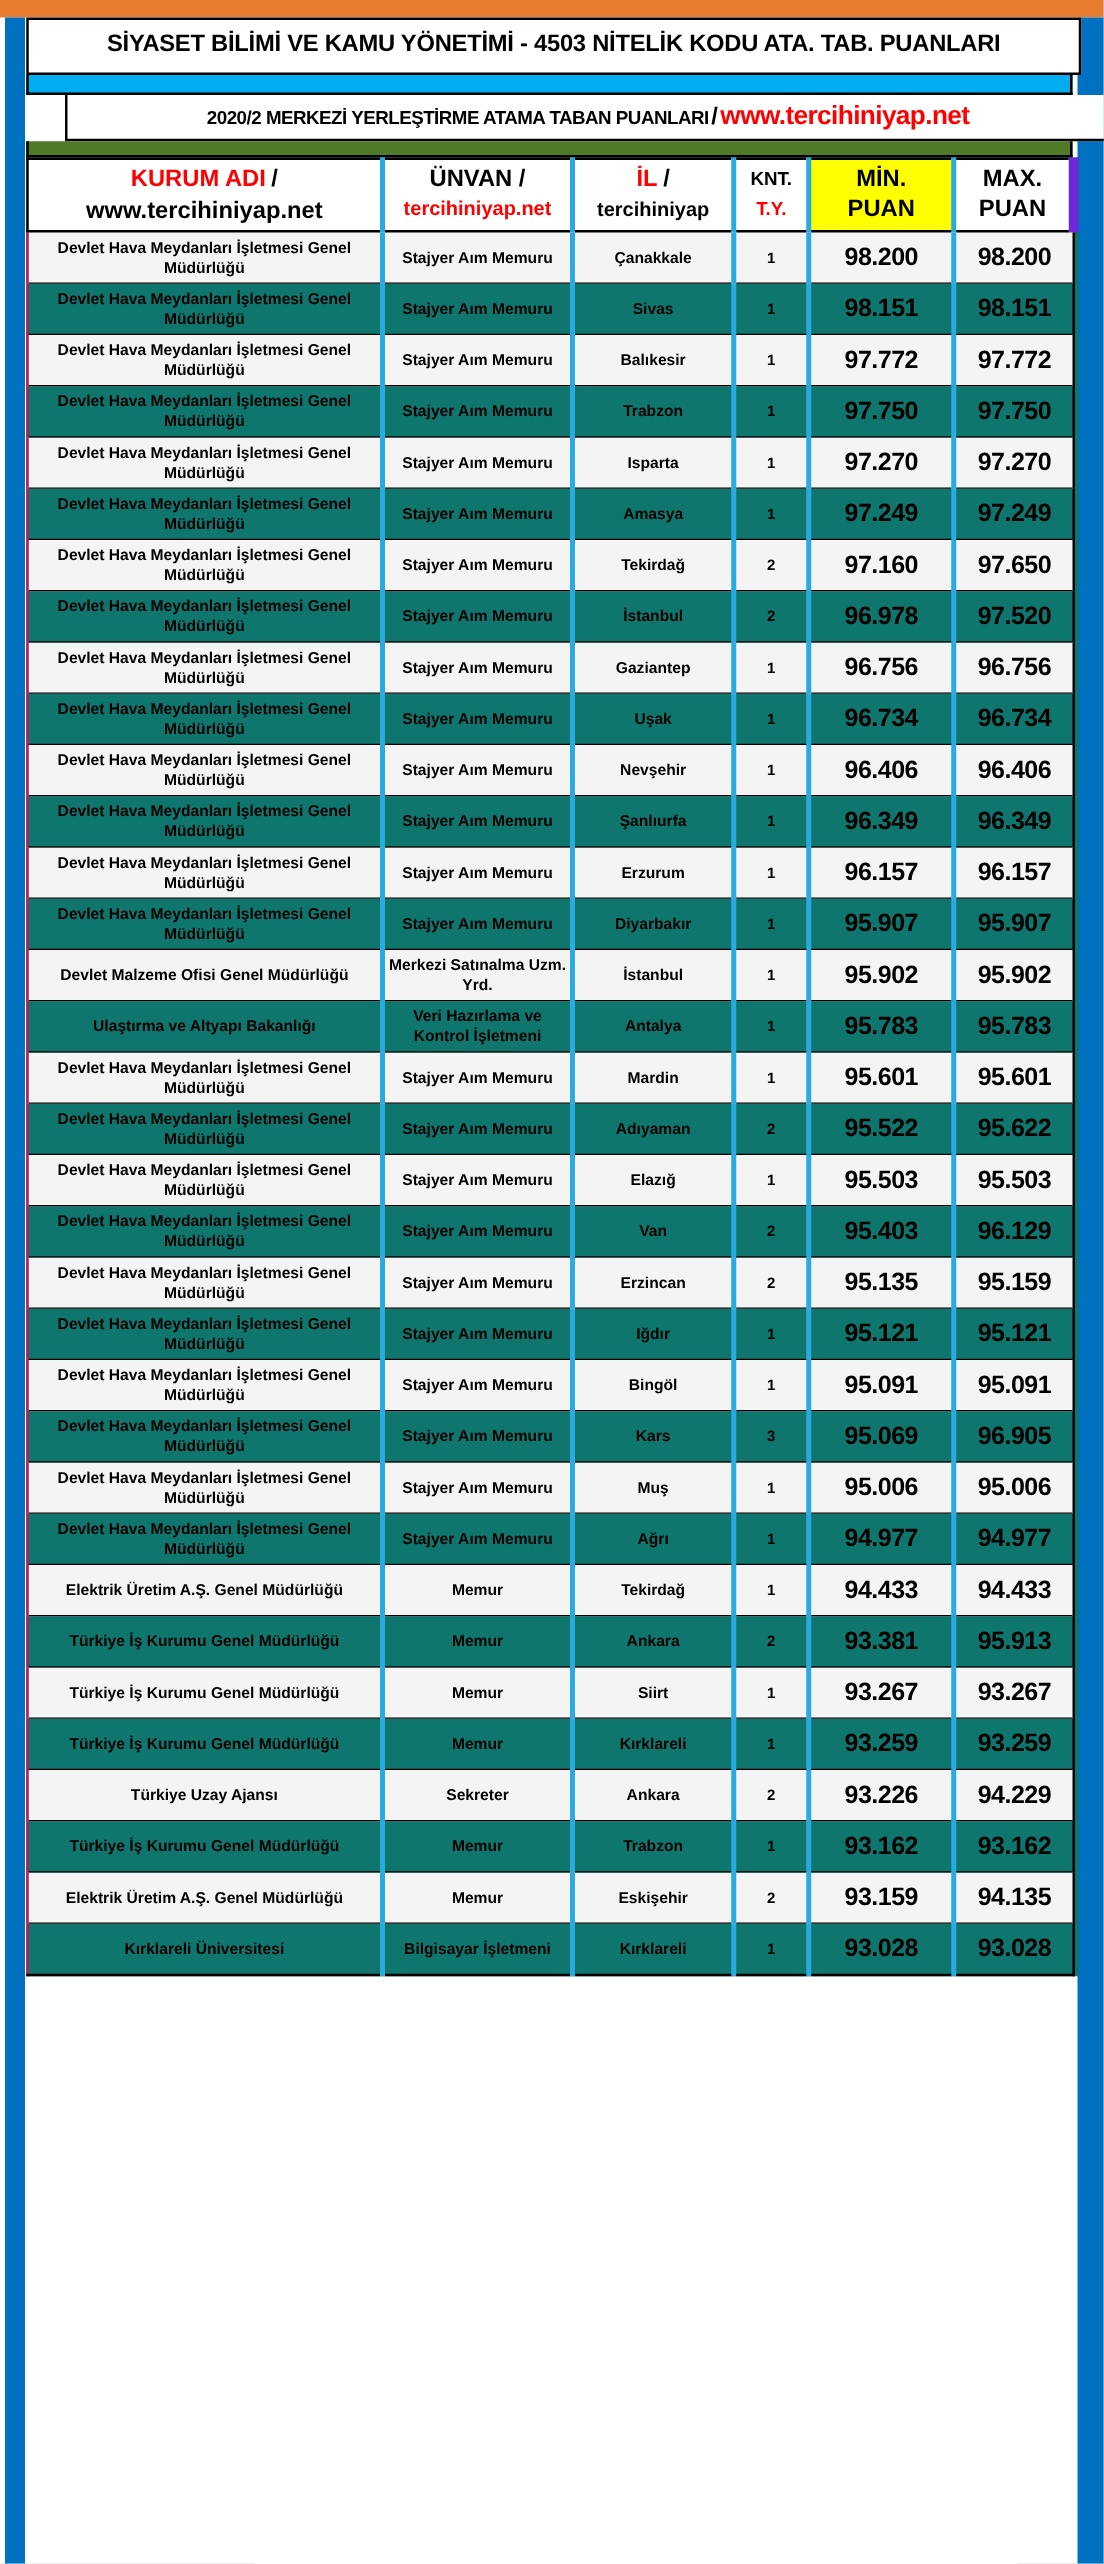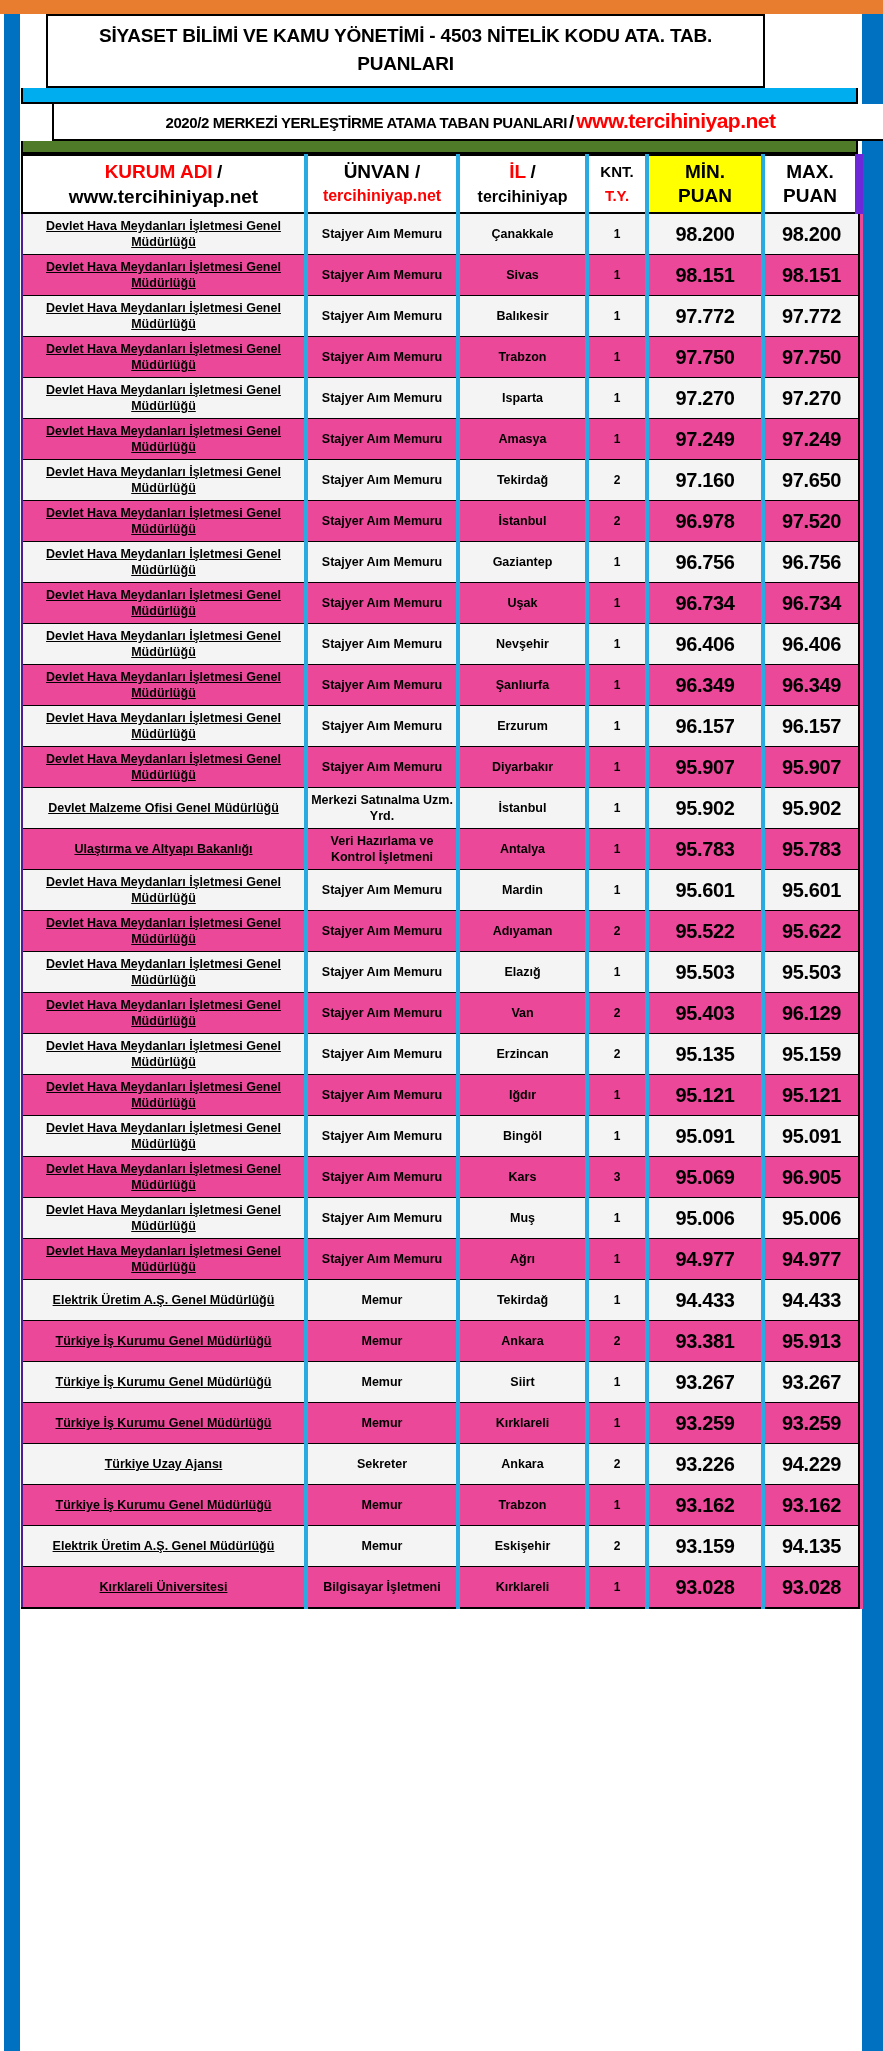--- a/index.html
+++ b/index.html
@@ -38,29 +38,28 @@
   .content{
     position:absolute;
     left:21px; top:14px;
     width:841px;
   }
   
   .title-box{
     border:2px solid #000;
     background:#fff;
     box-sizing:border-box;
-    width:719px;
+    width:844px;
     padding:6px 10px 8px 10px;
     text-align:center;
     font-weight:bold;
     font-size:19px;
     line-height:28px;
     color:#000;
     letter-spacing:-0.2px;
-    margin-left:25px;
   }
   .cyan-bar{
     width:837px;
     height:16px;
     background:#00AEEF;
     border:2px solid #000;
     border-top:none;
     box-sizing:border-box;
   }
   .subtitle-box{
@@ -98,21 +97,21 @@
     background:#4F7A28;
     border:2px solid #000;
     border-top:none;
     box-sizing:border-box;
   }
   
   table.main{
     width:837px;
     border-collapse:collapse;
     table-layout:fixed;
-    background:#ec4899;
+    background:#0f766e;
   }
   table.main td, table.main th{
     padding:0;
     margin:0;
   }
   .hdr-row th{
     border-left:4px solid #29ABE2;
     border-right:4px solid #29ABE2;
     border-top:2px solid #000;
     border-bottom:2px solid #000;
@@ -146,21 +145,21 @@
   tr.data td{
     border-left:4px solid #29ABE2;
     border-right:4px solid #29ABE2;
     border-top:1px solid #000;
     border-bottom:1px solid #000;
     vertical-align:middle;
     text-align:center;
     height:40px;
     color:#000;
   }
-  tr.data td.first{ border-left:2px solid #4c1d95;text-decoration:underline; }
+  tr.data td.first{ border-left:2px solid #be185d; }
   tr.data td.last{ border-right:2px solid #000; }
   tr.data.alt td{ background:#F4F4F4; }
   tr.data td .c-kurum{ font-weight:bold; font-size:12.5px; line-height:16px; display:block; padding:0 4px;}
   tr.data td .c-unvan{ font-weight:bold; font-size:12.5px; line-height:16px; display:block; padding:0 2px;}
   tr.data td .c-il{ font-weight:bold; font-size:12.5px; display:block;}
   tr.data td .c-knt{ font-weight:bold; font-size:12px; display:block;}
   tr.data td .c-puan{ font-weight:bold; font-size:20px; display:block; letter-spacing:-0.4px;}
   tr.data:last-child td{ border-bottom:2px solid #000; }
 </style>
 </head>

